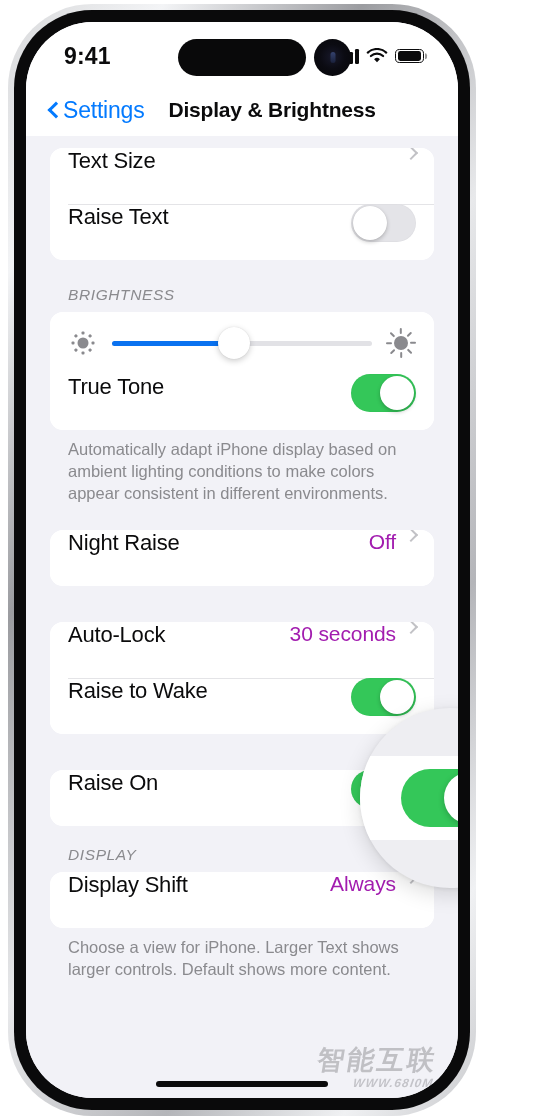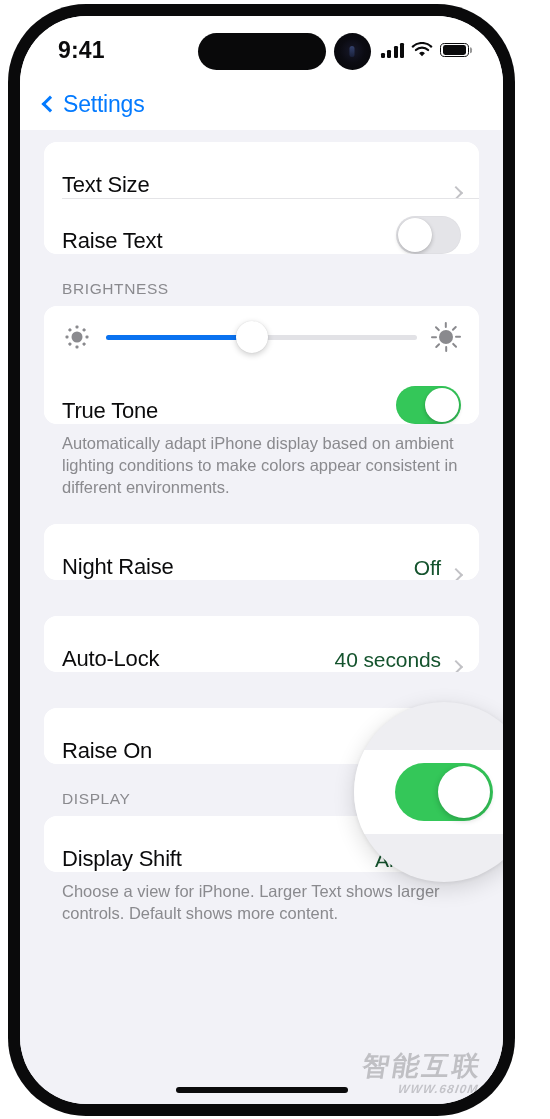--- a/index.html
+++ b/index.html
@@ -11,25 +11,26 @@
     font-family: "Liberation Sans", sans-serif;
     overflow: hidden;
     position: relative;
   }
 
   
   #phone-frame {
     position: absolute;
     left: 8px;
     top: 4px;
-    width: 507px;
+    width: 468px;
     height: 1112px;
     border-radius: 84px;
     background: linear-gradient(120deg, #d8d9db 0%, #f3f4f6 14%, #9b9ca0 32%,
                                 #e8e9eb 52%, #b4b5b9 72%, #f0f1f3 88%, #c9cacd 100%);
+    padding: 6px;
   }
   #phone-bezel {
     width: 100%;
     height: 100%;
     border-radius: 78px;
     background: #0a0a0b;
     padding: 12px;
   }
   #phone-screen {
     position: relative;
@@ -128,21 +129,20 @@
     top: 62px; left: 0; right: 0;
     height: 52px;
     background: #ffffff;
     display: flex;
     align-items: center;
     z-index: 5;
   }
   #back-button {
     display: flex;
     align-items: center;
-    gap: 6px;
     margin-left: 24px;
     color: #037aff;
     font-size: 23px;
     letter-spacing: -0.2px;
     cursor: pointer;
   }
   .chev-back {
     width: 12px; height: 12px;
     border-left: 3.1px solid #037aff;
     border-bottom: 3.1px solid #037aff;
@@ -169,52 +169,53 @@
   .group {
     background: #ffffff;
     border-radius: 13px;
     overflow: hidden;
   }
   .group-header {
     font-size: 15.5px;
     color: #8a8a8e;
     letter-spacing: 0.6px;
     padding: 0 18px 8px 18px;
+    font-style: italic;
   }
   .group-footer {
     font-size: 16.5px;
     line-height: 1.32;
     color: #8a8a8e;
     padding: 9px 18px 0 18px;
   }
 
   .row {
     position: relative;
     display: flex;
-    align-items: flex-end;
+    align-items: flex-start;
     min-height: 56px;
     padding: 0 18px;
     background: #ffffff;
   }
   .row + .row::before {
     content: "";
     position: absolute;
     left: 18px; right: 0; top: 0;
     height: 1px;
     background: #e4e4e7;
   }
   .row-label {
     font-size: 22px;
     color: #0b0b0c;
     letter-spacing: -0.2px;
     flex: 1;
   }
   .row-value {
     font-size: 21px;
-    color: #14532d;
+    color: #a21caf;
     margin-right: 10px;
     letter-spacing: -0.1px;
   }
   .chev-right {
     width: 10px; height: 10px;
     border-right: 2.6px solid #c2c2c6;
     border-top: 2.6px solid #c2c2c6;
     transform: rotate(45deg);
     flex: none;
   }
@@ -401,20 +402,21 @@
   </div>
 
   <div id="dynamic-island"></div>
   <div id="front-camera"></div>
 
   <div id="nav-bar">
     <div id="back-button">
       <span class="chev-back"></span>
       <span>Settings</span>
     </div>
+    <div id="nav-title">Display &amp; Brightness</div>
   </div>
 
   <div id="content">
 
     <div class="group" style="margin-top:12px">
       <div class="row">
         <span class="row-label">Text Size</span>
         <span class="chev-right"></span>
       </div>
       <div class="row">
@@ -468,35 +470,41 @@
       <div class="row">
         <span class="row-label">Night Raise</span>
         <span class="row-value">Off</span>
         <span class="chev-right"></span>
       </div>
     </div>
 
     <div class="group" style="margin-top:36px">
       <div class="row">
         <span class="row-label">Auto-Lock</span>
-        <span class="row-value">40 seconds</span>
+        <span class="row-value">30 seconds</span>
         <span class="chev-right"></span>
+      </div>
+      <div class="row">
+        <span class="row-label">Raise to Wake</span>
+        <span class="toggle on">
+                <span class="knob"></span>
+              </span>
       </div>
     </div>
 
     <div class="group" style="margin-top:36px">
       <div class="row">
         <span class="row-label">Raise On</span>
         <span class="toggle on">
                 <span class="knob"></span>
               </span>
       </div>
     </div>
 
-    <div class="group-header" style="margin-top:26px">DISPLAY</div>
+    <div class="group-header" style="margin-top:20px">DISPLAY</div>
     <div class="group">
       <div class="row">
         <span class="row-label">Display Shift</span>
         <span class="row-value">Always</span>
         <span class="chev-right"></span>
       </div>
     </div>
     <div class="group-footer">Choose a view for iPhone. Larger Text shows larger controls. Default shows more content.</div>
 
   </div>

